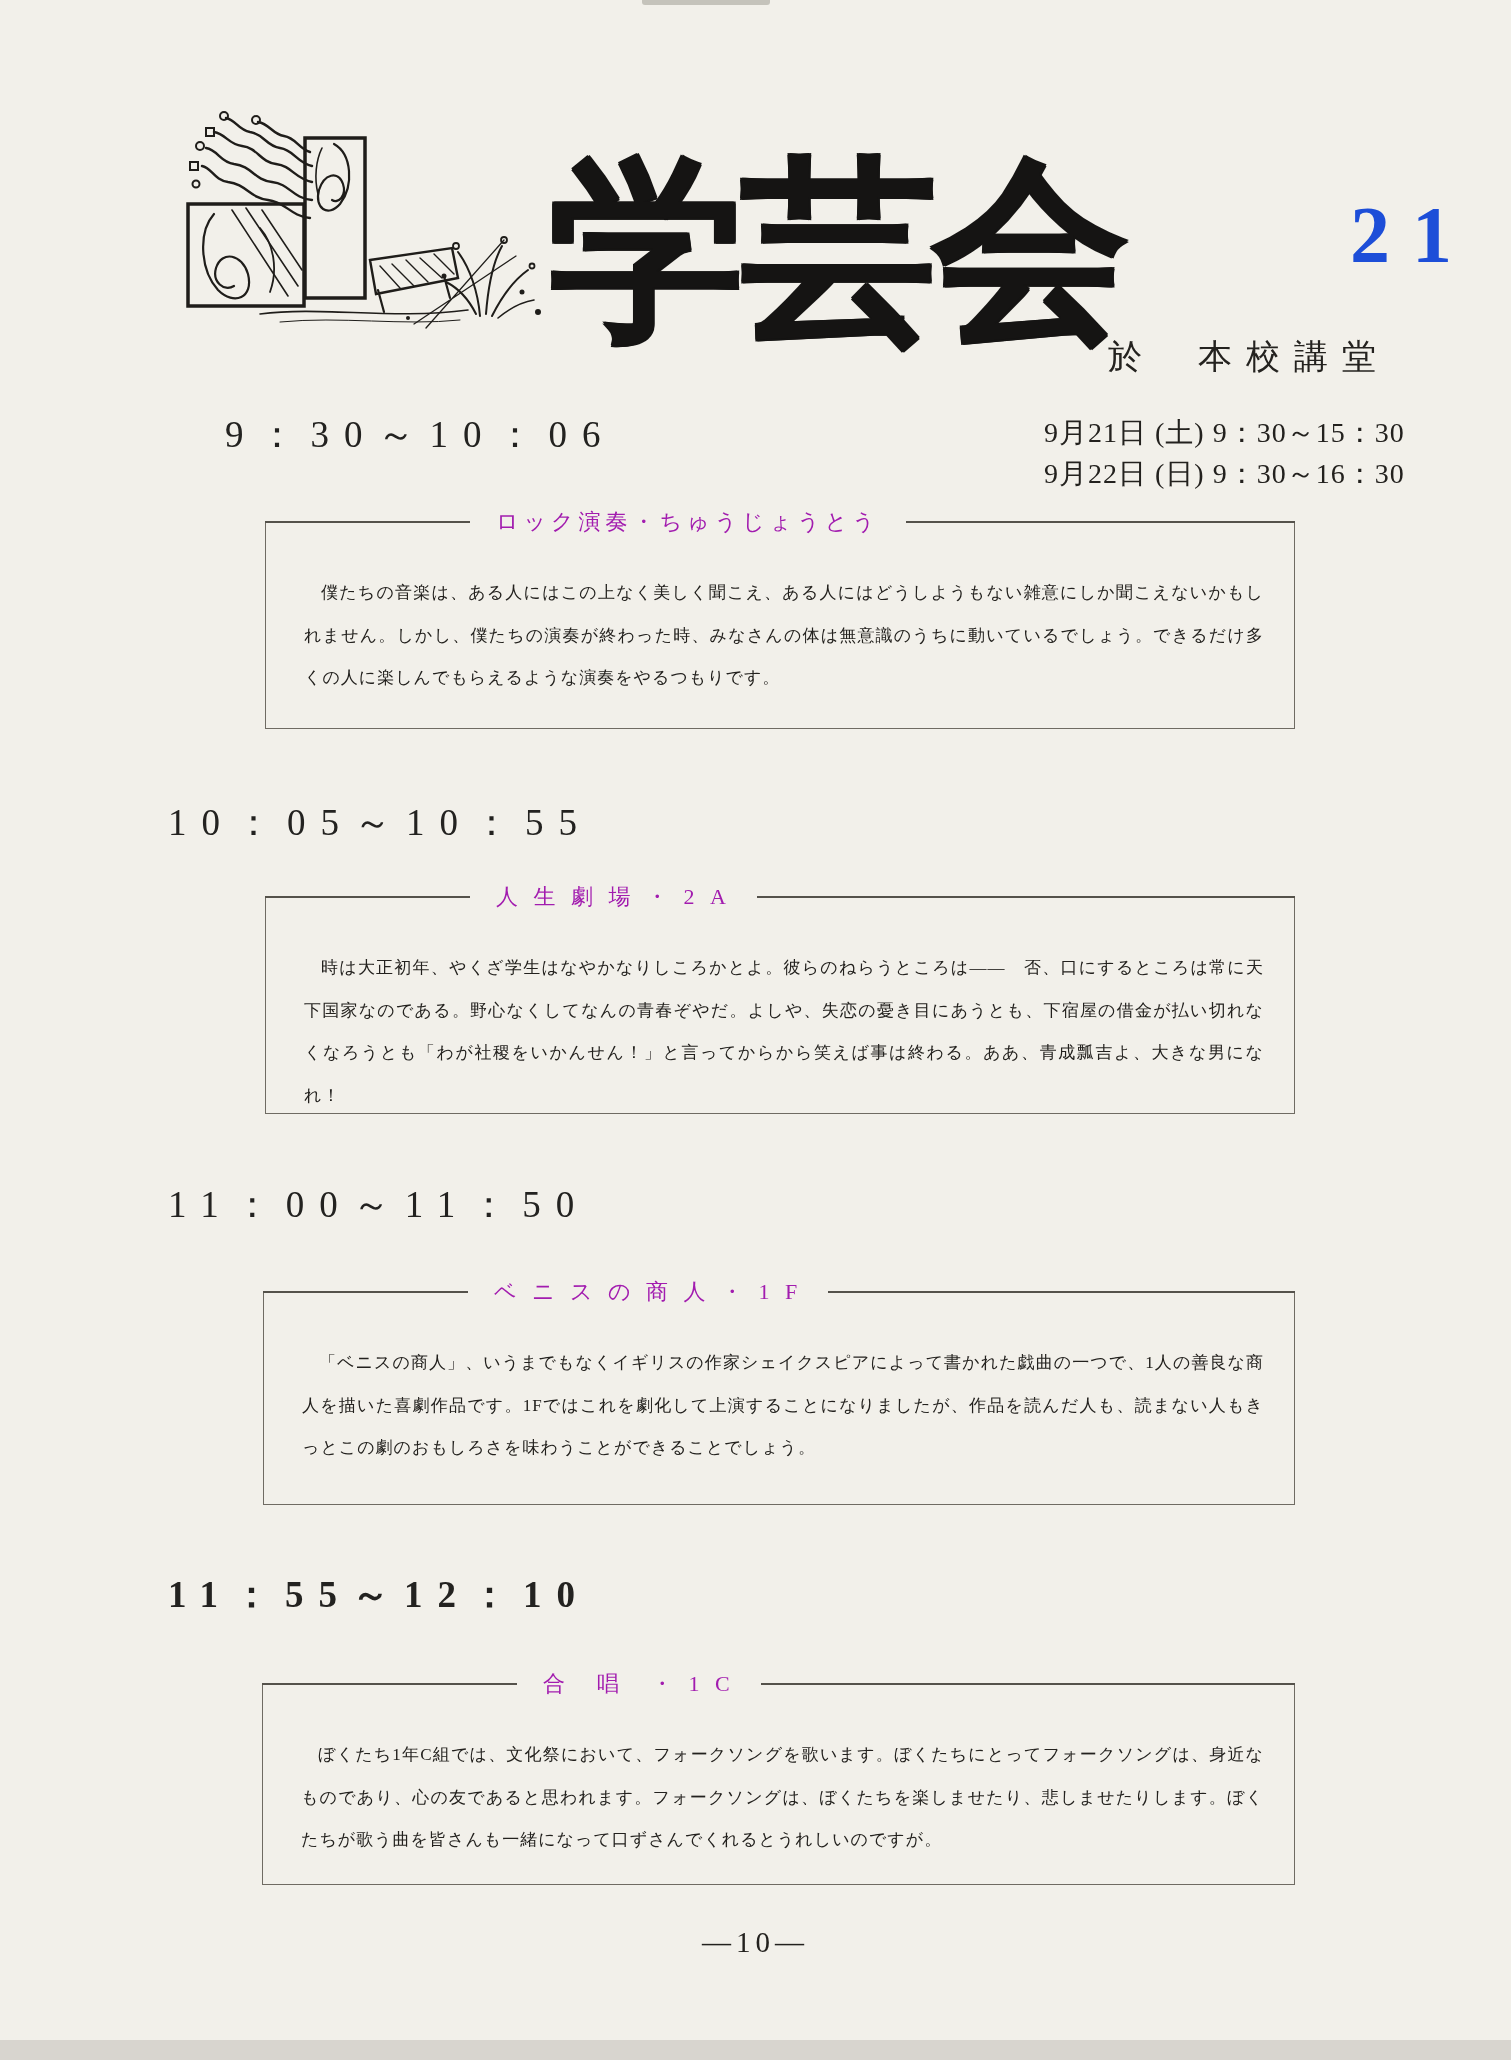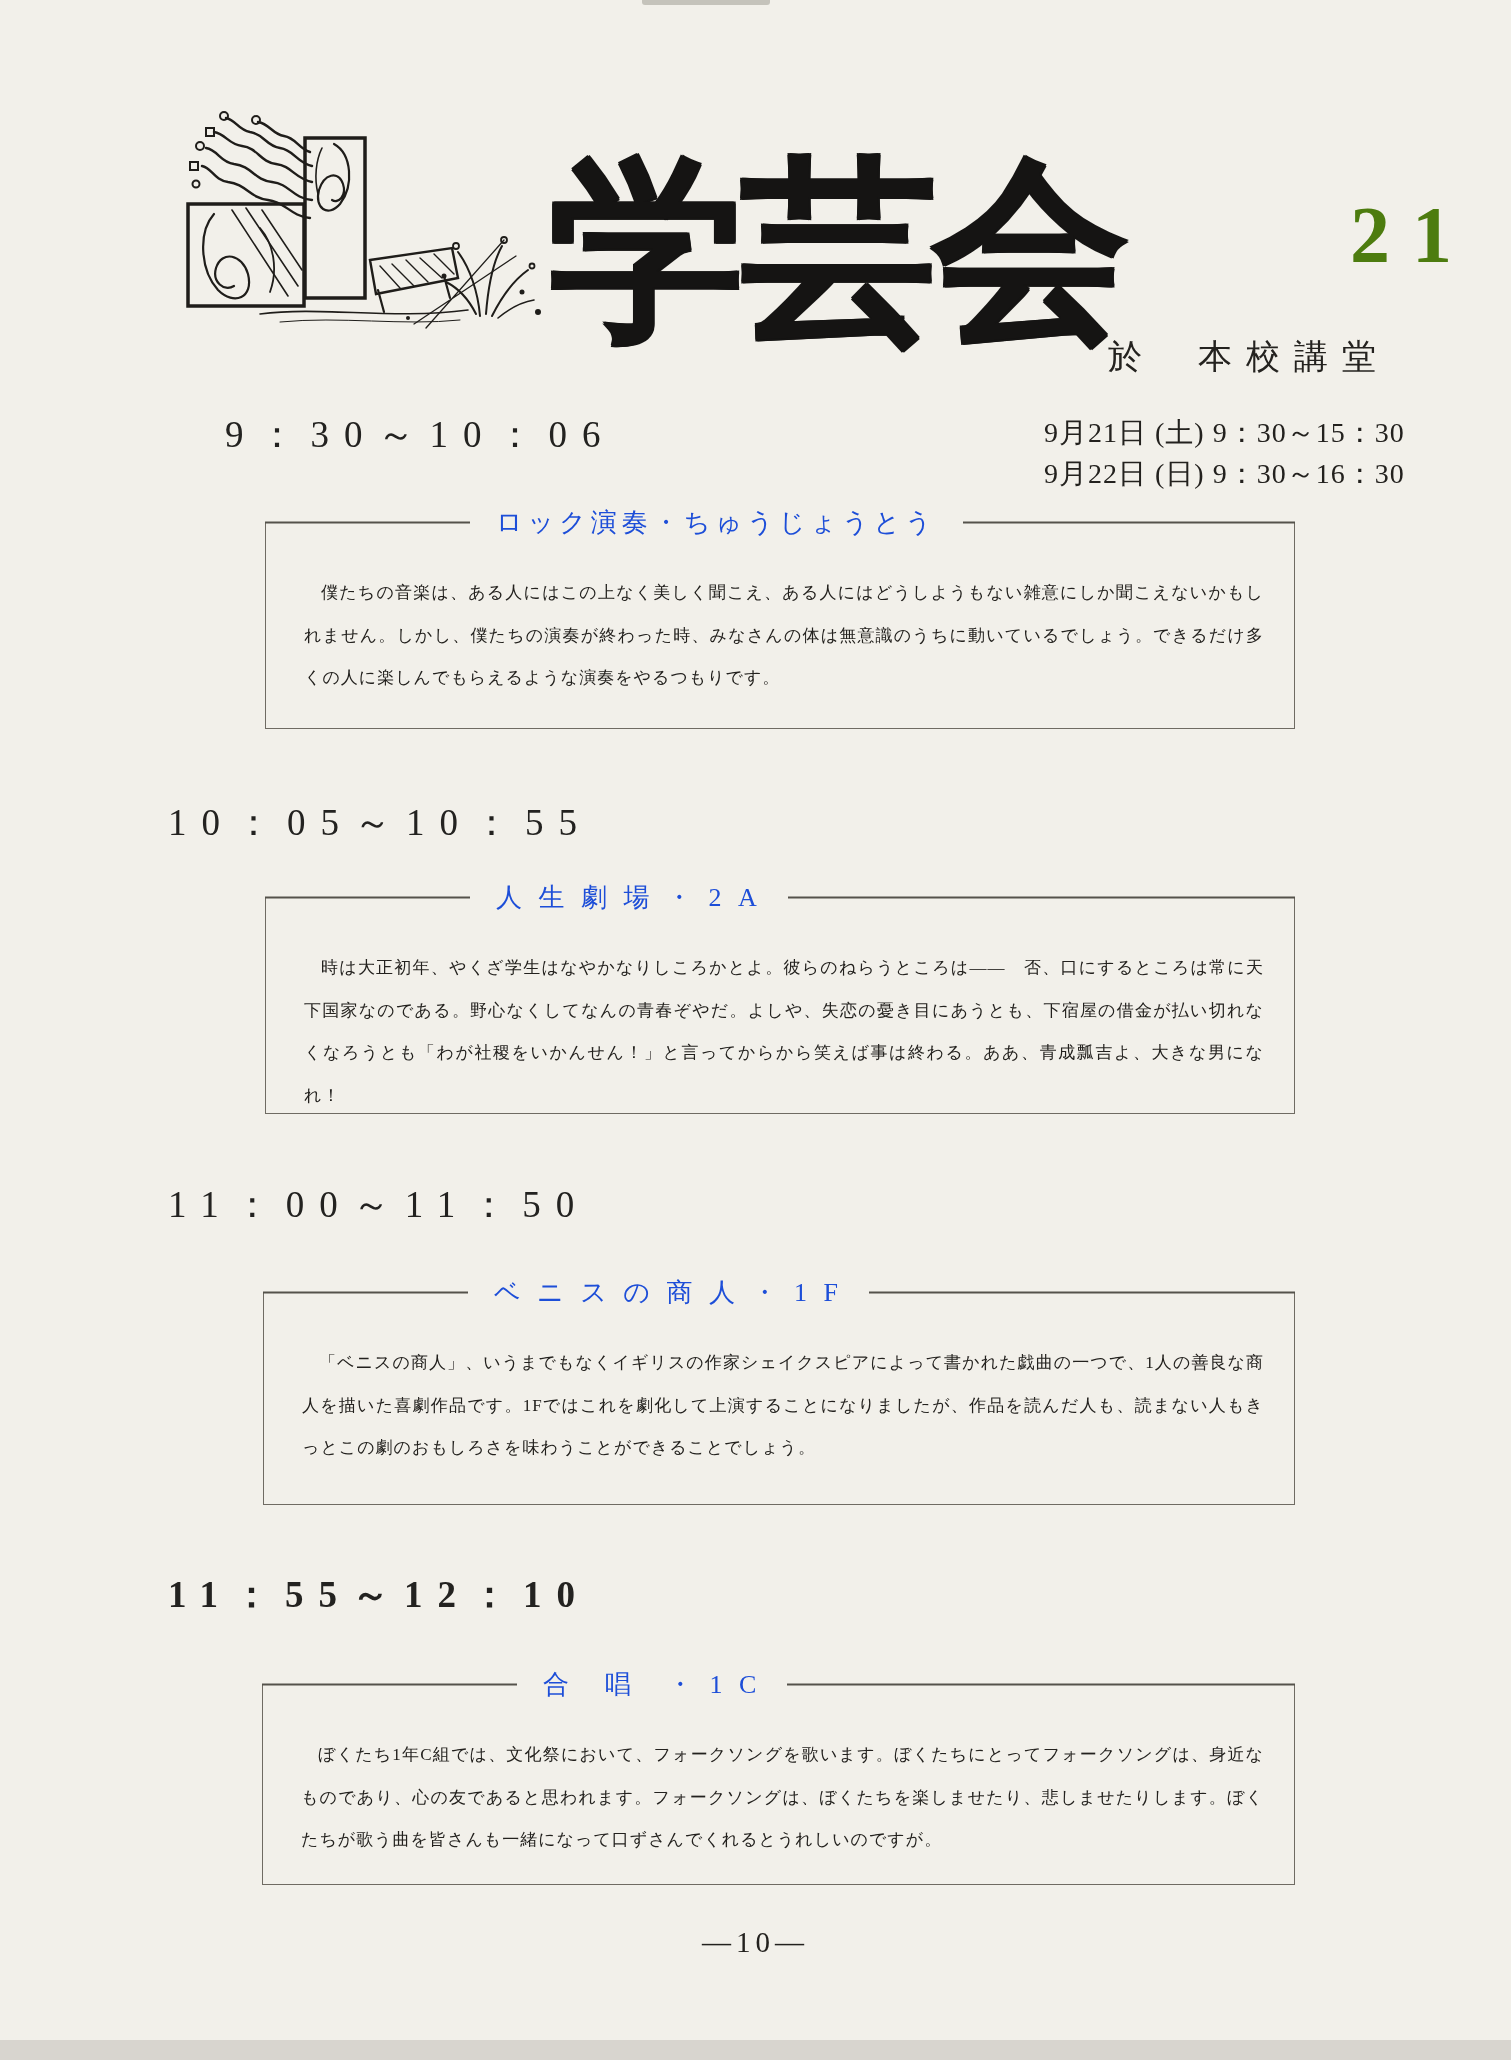--- a/index.html
+++ b/index.html
@@ -24,21 +24,21 @@
     position:absolute;left:548px;top:150px;
     font-size:196px;line-height:200px;
     font-family:"Liberation Sans","DejaVu Sans",sans-serif;
     font-weight:bold;letter-spacing:-4px;color:#151413;
     text-shadow:2px 0 0 currentColor,0 2px 0 currentColor,2px 2px 0 currentColor,1px 1px 0 currentColor;
     white-space:nowrap;
   }
   .page-number{
     position:absolute;left:1350px;top:192px;
     font-size:80px;line-height:86px;letter-spacing:22px;
-    color:#4d7c0f;font-weight:bold;white-space:nowrap;
+    color:#1d4ed8;font-weight:bold;white-space:nowrap;
   }
   .venue-line{
     position:absolute;left:1108px;top:334px;
     display:flex;align-items:baseline;
     font-size:34px;color:#24221f;white-space:nowrap;
   }
   .venue-label{margin-right:56px;}
   .venue-name{letter-spacing:14px;}
   .date-block{
     position:absolute;left:1044px;top:412px;
@@ -70,22 +70,22 @@
     position:absolute;top:0;left:-1px;right:-1px;
     display:flex;align-items:center;
     transform:translateY(-50%);
   }
   .rule{height:2px;background:#55524b;}
   .rule-left{width:205px;flex:0 0 auto;}
   .b4 .rule-left{width:255px;}
   .rule-right{flex:1 1 auto;}
   .pbox-title{
     padding:0 26px;
-    font-size:26px;letter-spacing:5px;white-space:nowrap;
-    color:#1d4ed8;
+    font-size:22px;letter-spacing:5px;white-space:nowrap;
+    color:#a21caf;
   }
   .pbox-body{
     margin:0;
     padding:50px 30px 0 38px;
     font-size:17px;line-height:42.5px;letter-spacing:1px;
     text-indent:1em;text-align:justify;
     color:#23211e;
   }
   
   .page-footer{

